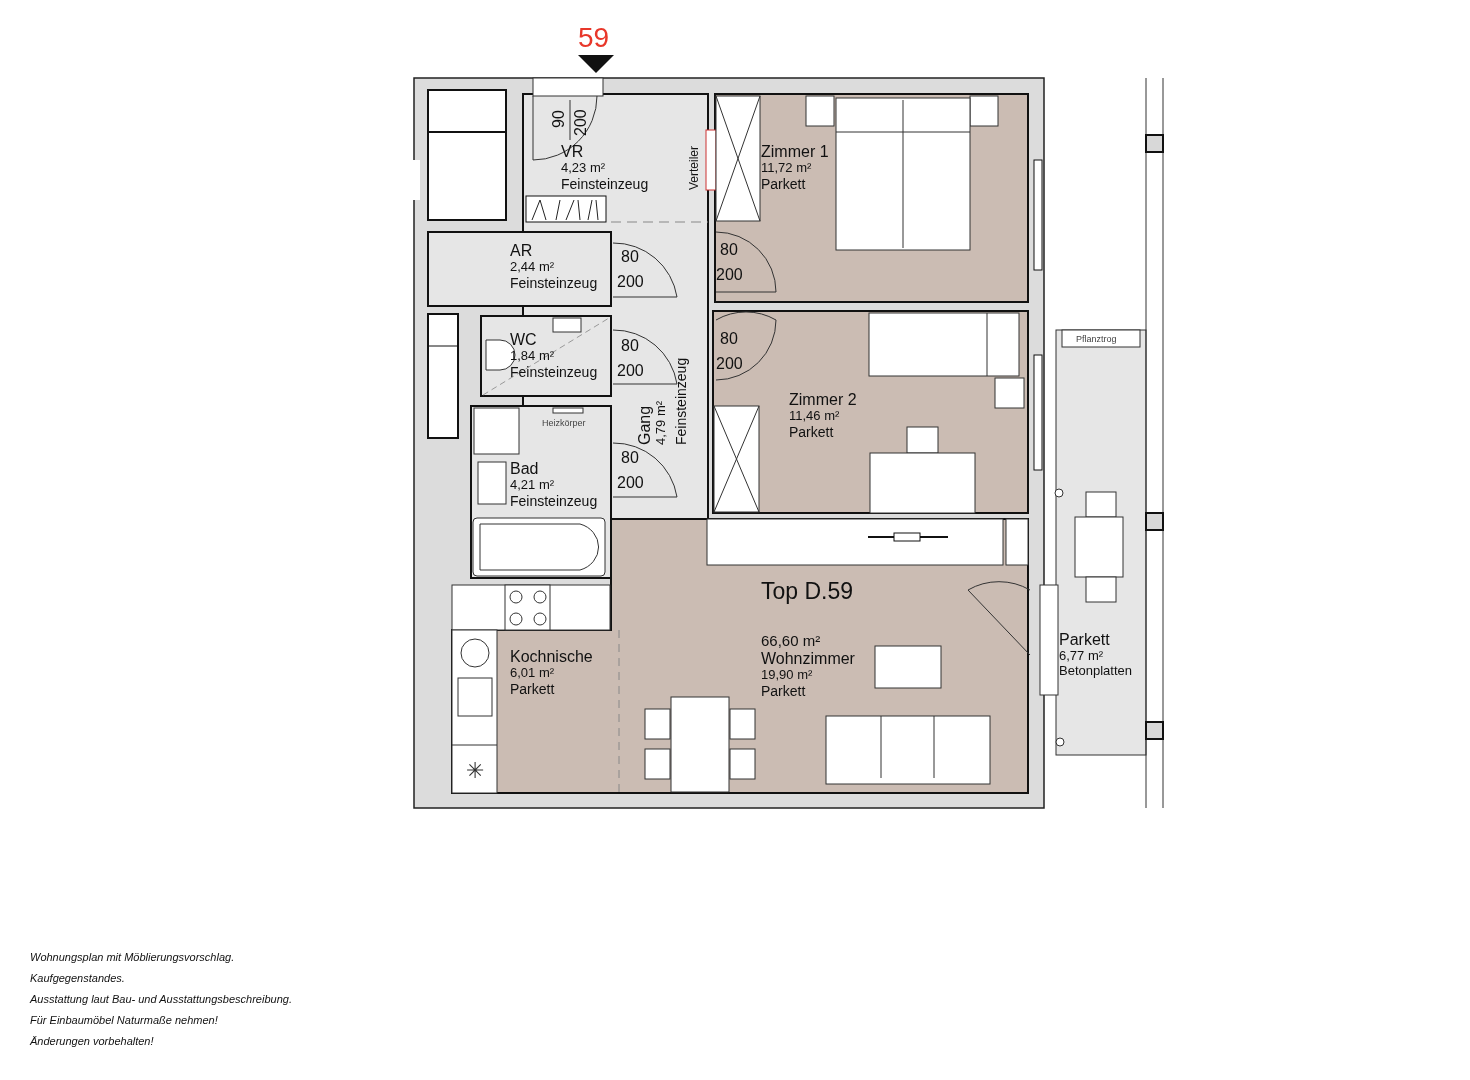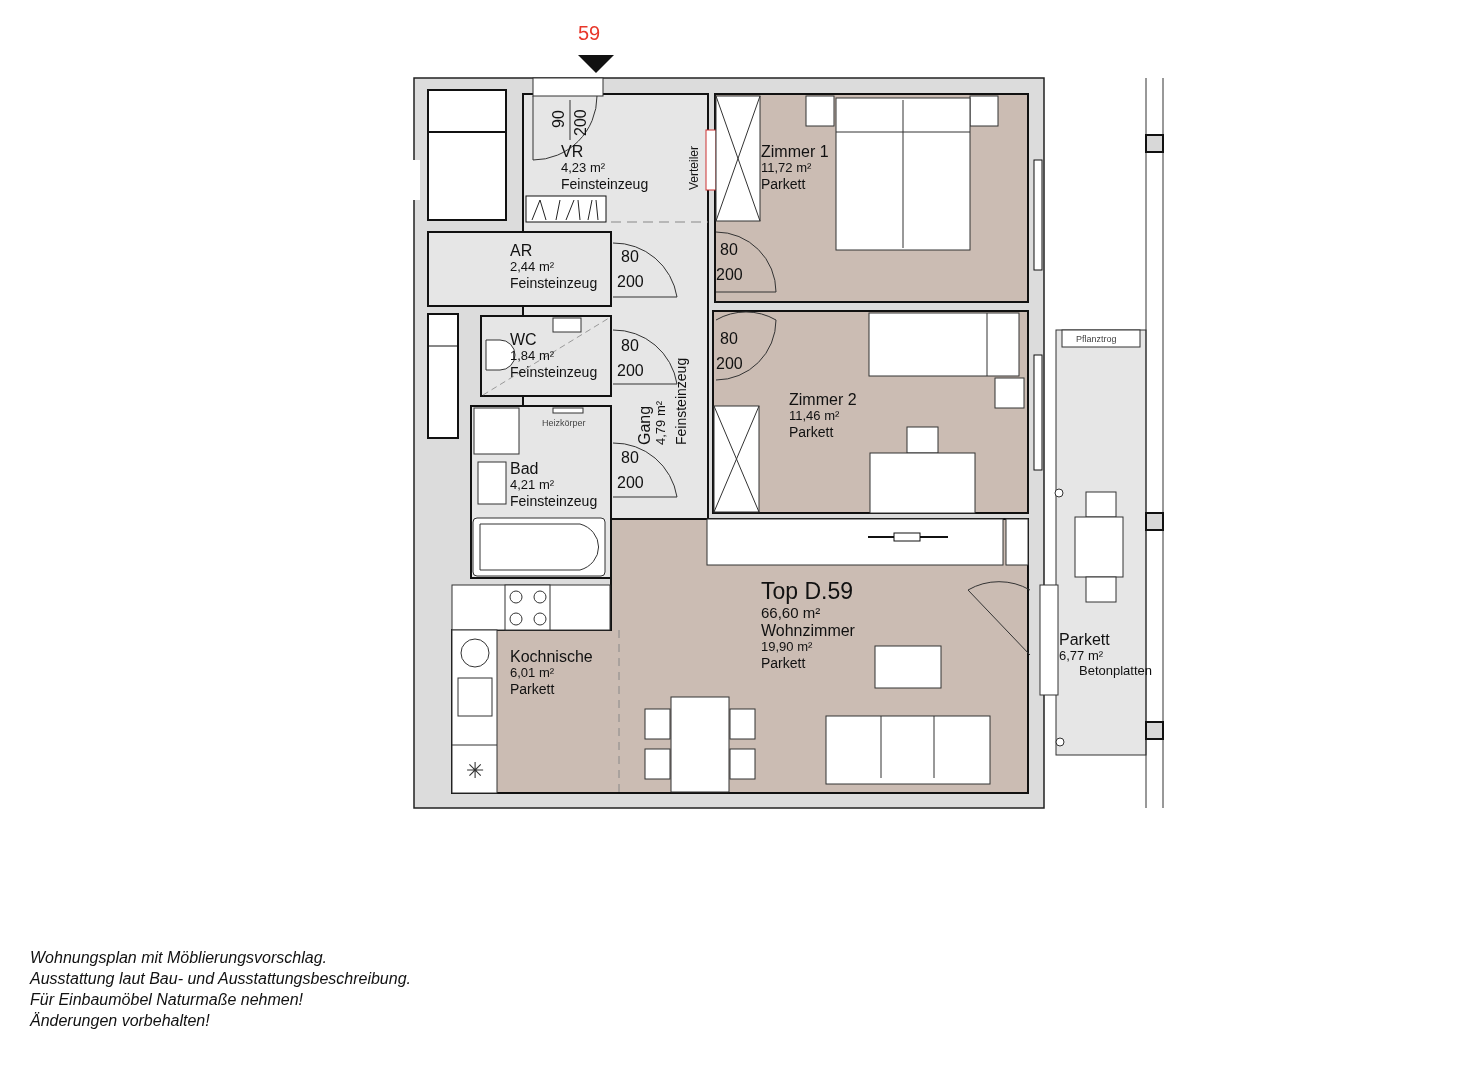--- a/index.html
+++ b/index.html
@@ -3,23 +3,23 @@
 <meta charset="utf-8">
 <style>
   html,body{margin:0;padding:0;background:#fff;}
   body{width:1470px;height:1080px;position:relative;overflow:hidden;font-family:"Liberation Sans",sans-serif;color:#111;}
   svg{position:absolute;left:0;top:0;}
   .lbl{position:absolute;font-family:"Liberation Sans",sans-serif;line-height:1.15;white-space:nowrap;}
   .rn{font-size:16px;}
   .ra{font-size:13px;}
   .rf{font-size:14px;}
   .dim{font-size:16px;}
-  .note{position:absolute;left:30px;top:947px;font-size:16px;font-style:italic;line-height:21px;}
+  .note{position:absolute;left:30px;top:947px;font-size:11px;font-style:italic;line-height:21px;}
   .note div{white-space:nowrap;}
-  .entry-num{position:absolute;left:578px;top:22px;font-size:20px;color:#e8372a;text-align:right;}
+  .entry-num{position:absolute;left:578px;top:22px;font-size:28px;color:#e8372a;text-align:right;}
   .small{font-size:9px;color:#444;}
 </style>
 </head>
 <body>
 
 <svg width="1470" height="1080" viewBox="0 0 1470 1080">
 
   <rect x="414" y="78" width="630" height="730" fill="#dcdcdc" stroke="#222" stroke-width="1.5"></rect>
 
   <rect x="400" y="160" width="20" height="40" fill="#fff"></rect>
@@ -169,36 +169,36 @@
 </div>
 
 <div class="lbl" style="left:510px;top:460px;">
   <div class="rn">Bad</div>
   <div class="ra">4,21 m²</div>
   <div class="rf">Feinsteinzeug</div>
 </div>
 
 <div class="lbl" style="left:761px;top:578px;">
   <div style="font-size:23px;">Top D.59</div>
-  <div class="rf" style="font-size:15px;">66,60 m²</div>
+  <div class="rf" style="font-size:15px;margin-top:28px;">66,60 m²</div>
   <div class="rn">Wohnzimmer</div>
   <div class="ra">19,90 m²</div>
   <div class="rf">Parkett</div>
 </div>
 
 <div class="lbl" style="left:510px;top:648px;">
   <div class="rn">Kochnische</div>
   <div class="ra">6,01 m²</div>
   <div class="rf">Parkett</div>
 </div>
 
 <div class="lbl" style="left:1059px;top:631px;">
   <div class="rn">Parkett</div>
   <div class="ra">6,77 m²</div>
-  <div class="rf" style="font-size:13px;padding-left:20px;">Betonplatten</div>
+  <div class="rf" style="font-size:13px;">Betonplatten</div>
 </div>
 
 <div class="lbl dim" style="left:550px;top:128px;transform:rotate(-90deg);transform-origin:left top;">90</div>
 <div class="lbl dim" style="left:572px;top:136px;transform:rotate(-90deg);transform-origin:left top;">200</div>
 
 <div class="lbl dim" style="left:621px;top:248px;">80</div>
 <div class="lbl dim" style="left:617px;top:273px;">200</div>
 <div class="lbl dim" style="left:621px;top:337px;">80</div>
 <div class="lbl dim" style="left:617px;top:362px;">200</div>
 <div class="lbl dim" style="left:621px;top:449px;">80</div>
@@ -207,16 +207,17 @@
 <div class="lbl dim" style="left:716px;top:266px;">200</div>
 <div class="lbl dim" style="left:720px;top:330px;">80</div>
 <div class="lbl dim" style="left:716px;top:355px;">200</div>
 
 <div class="lbl" style="left:688px;top:190px;font-size:12px;transform:rotate(-90deg);transform-origin:left top;">Verteiler</div>
 <div class="lbl small" style="left:542px;top:418px;">Heizkörper</div>
 <div class="lbl small" style="left:1076px;top:334px;">Pflanztrog</div>
 
 <div class="note">
   <div>Wohnungsplan mit Möblierungsvorschlag.</div>
+  <div>Kaufgegenstandes.</div>
   <div>Ausstattung laut Bau- und Ausstattungsbeschreibung.</div>
   <div>Für Einbaumöbel Naturmaße nehmen!</div>
   <div>Änderungen vorbehalten!</div>
 </div>
 
 </body></html>

